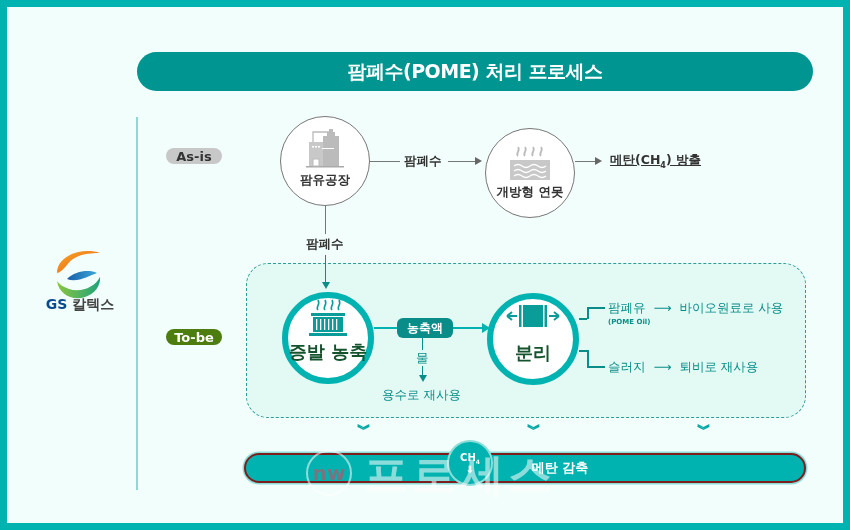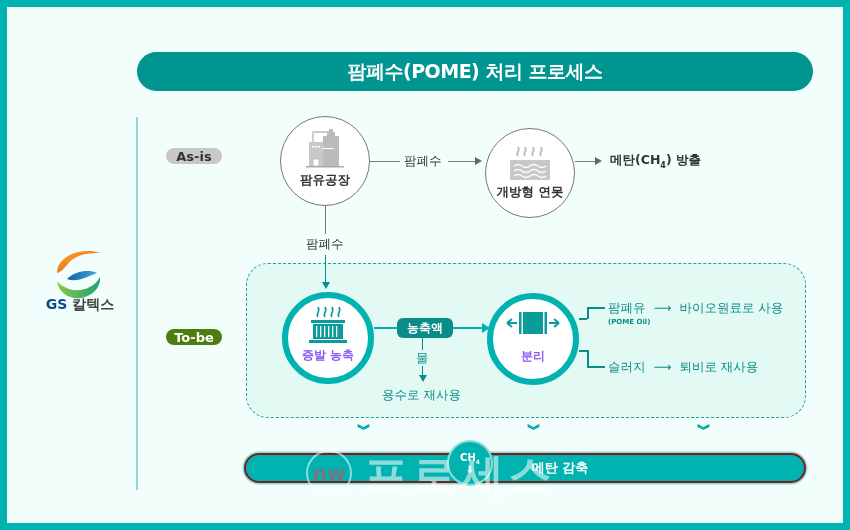--- a/index.html
+++ b/index.html
@@ -37,23 +37,23 @@
 
     .circle-gray {
       border: 1.5px solid #777; border-radius: 50%; background: #fff;
       display: flex; flex-direction: column; align-items: center; justify-content: flex-end;
     }
     .circle-teal {
       border: 6px solid #00b3b0; border-radius: 50%; background: #fff;
       display: flex; flex-direction: column; align-items: center; justify-content: flex-end;
     }
     .c-label-gray { font-size: 12.5px; font-weight: bold; color: #333; margin-bottom: 16px; }
-    .c-label-teal { font-size: 12px; font-weight: bold; color: #8b5cf6; margin-bottom: 14px; }
-
-    .txt-dark { font-size: 12.5px; font-weight: normal; color: #333; }
+    .c-label-teal { font-size: 18px; font-weight: bold; color: #14532d; margin-bottom: 14px; }
+
+    .txt-dark { font-size: 12.5px; font-weight: bold; color: #333; }
     .txt-teal { font-size: 12.5px; font-weight: normal; color: #0a8d89; white-space: nowrap; }
     .hline { height: 1.2px; background: #777; }
     .arrow-gray { width: 0; height: 0; border-top: 4px solid transparent; border-bottom: 4px solid transparent; border-left: 7px solid #666; }
 
     .dashed-box {
       left: 246px; top: 263px; width: 560px; height: 155px;
       border: 1.5px dashed #2f9c99; border-radius: 22px;
       background: #e3f9f3;
     }
     .t-line { background: #00b3b0; }
@@ -141,21 +141,21 @@
   <svg width="44" height="38" viewBox="0 0 44 38" style="margin-bottom:2px">
     <path d="M10 12 c-3 -3 3 -5 0 -9 M17 12 c-3 -3 3 -5 0 -9 M25 12 c-3 -3 3 -5 0 -9 M33 12 c-3 -3 3 -5 0 -9" stroke="#bbb" stroke-width="1.8" fill="none"></path>
     <rect x="2" y="16" width="40" height="20" fill="#c8c8c8"></rect>
     <path d="M6 22 q4 -3 8 0 t8 0 t8 0 t8 0 M6 27 q4 -3 8 0 t8 0 t8 0 t8 0 M6 32 q4 -3 8 0 t8 0 t8 0 t8 0" stroke="#fff" stroke-width="1.3" fill="none"></path>
   </svg>
   <div class="c-label-gray">개방형 연못</div>
 </div>
 
 <div class="abs hline" style="left:575px; top:161px; width:20px;"></div>
 <div class="abs arrow-gray" style="left:595px; top:157px;"></div>
-<div class="abs txt-dark" style="left:610px; top:152px; font-weight:bold;">
+<div class="abs txt-dark" style="left:610px; top:152px; font-weight:bold;text-decoration:underline;">
   <span>메탄(CH</span><sub style="font-size:8px">4</sub><span>) 방출</span>
 </div>
 
 <div class="abs" style="left:325px; top:206px; width:1.3px; height:28px; background:#777;"></div>
 <div class="abs txt-dark" style="left:306px; top:236px;">팜폐수</div>
 
 <div class="abs dashed-box"></div>
 <div class="abs" style="left:325px; top:255px; width:1.3px; height:27px; background:#0a8d89;"></div>
 <div class="abs t-arrow-d" style="left:322px; top:282px;"></div>
 

